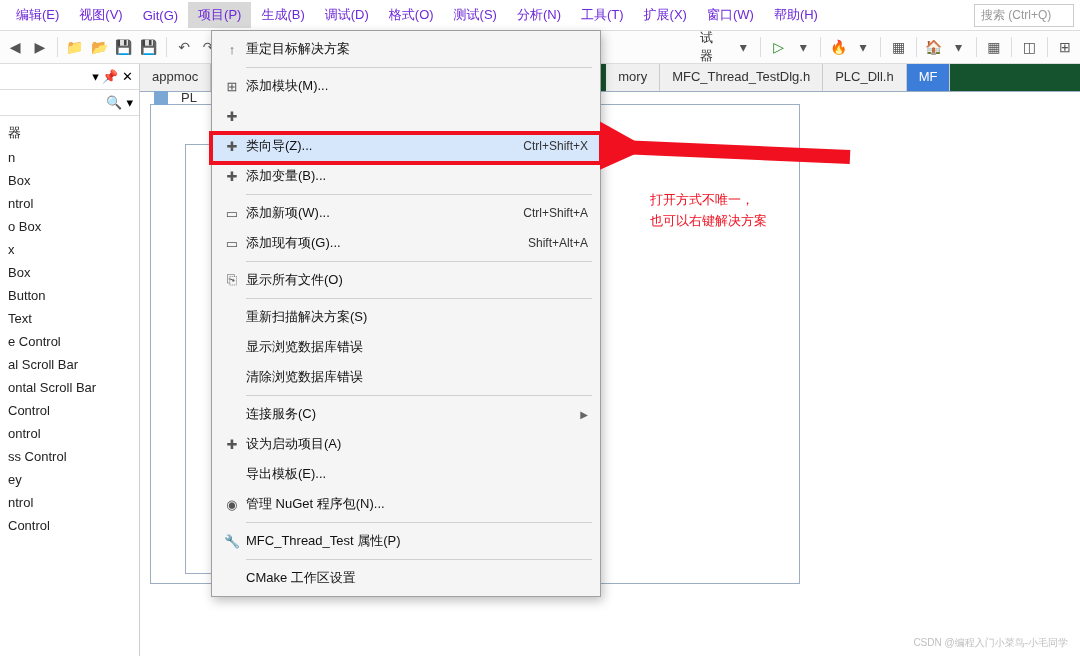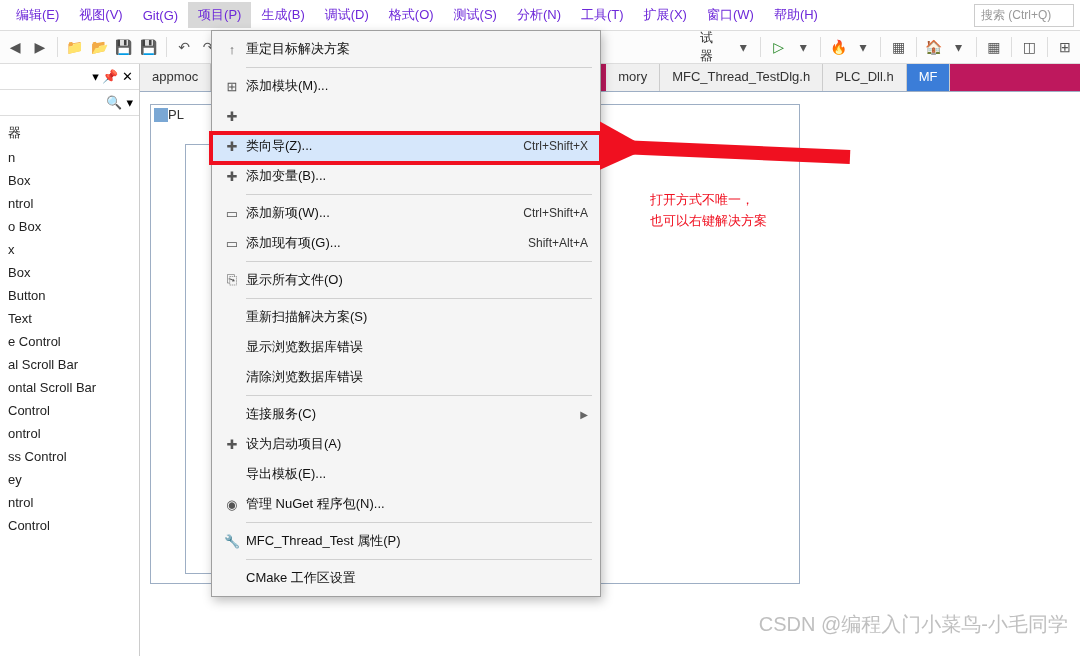--- a/index.html
+++ b/index.html
@@ -16,41 +16,41 @@
 .tb-text { color: #333; padding: 0 4px; }
 
 .main { display: flex; height: calc(100% - 64px); }
 .sidepanel { width: 140px; border-right: 1px solid #ccc; background: #fff; position: relative; }
 .sidepanel-header { height: 26px; border-bottom: 1px solid #ddd; display: flex; align-items: center; justify-content: space-between; padding: 0 6px; font-size: 12px; }
 .sidepanel-search { height: 26px; border-bottom: 1px solid #ddd; display: flex; align-items: center; justify-content: flex-end; padding: 0 6px; }
 .sidepanel-list { padding: 4px 0; }
 .side-item { padding: 4px 8px; color: #222; white-space: nowrap; overflow: hidden; cursor: pointer; }
 
 .editor { flex: 1; position: relative; background: #fff; }
-.tabs { height: 28px; display: flex; align-items: stretch; border-bottom: 1px solid #9daec4; background: #be185d; }
+.tabs { height: 28px; display: flex; align-items: stretch; border-bottom: 1px solid #9daec4; background: #14532d; }
 .tab { padding: 5px 12px; border-right: 1px solid #ccc; background: #f0f0f0; color: #333; cursor: pointer; white-space: nowrap; }
 .tab.active { background: #3b7dd8; color: #fff; text-align: right; }
 .editor-canvas { position: absolute; top: 40px; left: 10px; width: 650px; height: 480px; border: 1px solid #9daec4; background: #fff; }
 .dialog-preview { position: absolute; top: 80px; left: 45px; width: 415px; height: 430px; border: 1px solid #9daec4; background: #fff; }
-.tiny-label { position: absolute; top: 43px; left: 14px; font-size: 12px; color: #333; display:flex; align-items:center; gap:0;}
+.tiny-label { position: absolute; top: 26px; left: 14px; font-size: 12px; color: #333; display:flex; align-items:center; gap:13px;}
 .tiny-icon { width:14px; height:14px; background:#7aa7d4; display:inline-block; }
 
 .dropdown { position: absolute; top: 30px; left: 211px; width: 390px; background: #f5f5f5; border: 1px solid #9f9f9f; box-shadow: 2px 4px 10px rgba(0,0,0,0.25); z-index: 50; padding: 3px 0; }
 .dd-item { display: flex; align-items: center; height: 30px; padding: 0 12px 0 6px; cursor: pointer; }
 .dd-icon { width: 28px; text-align: center; font-size: 13px; color: #555; }
 .dd-label { flex: 1; color: #111; }
 .dd-shortcut { color: #333; font-size: 12px; }
 .dd-sep { height: 1px; background: #d0d0d0; margin: 3px 8px 3px 34px; }
 .dd-arrow { color: #666; font-size: 10px; }
 .dd-item.highlight { background: #d6e7fb; }
 
 .redbox { position: absolute; top: 131px; left: 209px; width: 394px; height: 34px; border: 4px solid #f01020; z-index: 60; pointer-events: none; }
 .redarrow { position: absolute; top: 102px; left: 600px; z-index: 60; pointer-events:none; }
 .annotation { position: absolute; top: 190px; left: 650px; color: #f01020; font-size: 28px; font-weight: 500; line-height: 1.6; z-index: 55; }
-.watermark { position: absolute; bottom: 18px; right: 12px; color: rgba(180,180,180,0.85); font-size: 20px; z-index: 70; }
+.watermark { position: absolute; bottom: 6px; right: 12px; color: rgba(180,180,180,0.85); font-size: 10px; z-index: 70; }
 </style>
 </head>
 <body>
 
 <div class="menubar">
   <span class="menubar-item">编辑(E)</span>
   <span class="menubar-item">视图(V)</span>
   <span class="menubar-item">Git(G)</span>
   <span class="menubar-item active">项目(P)</span>
   <span class="menubar-item">生成(B)</span>

